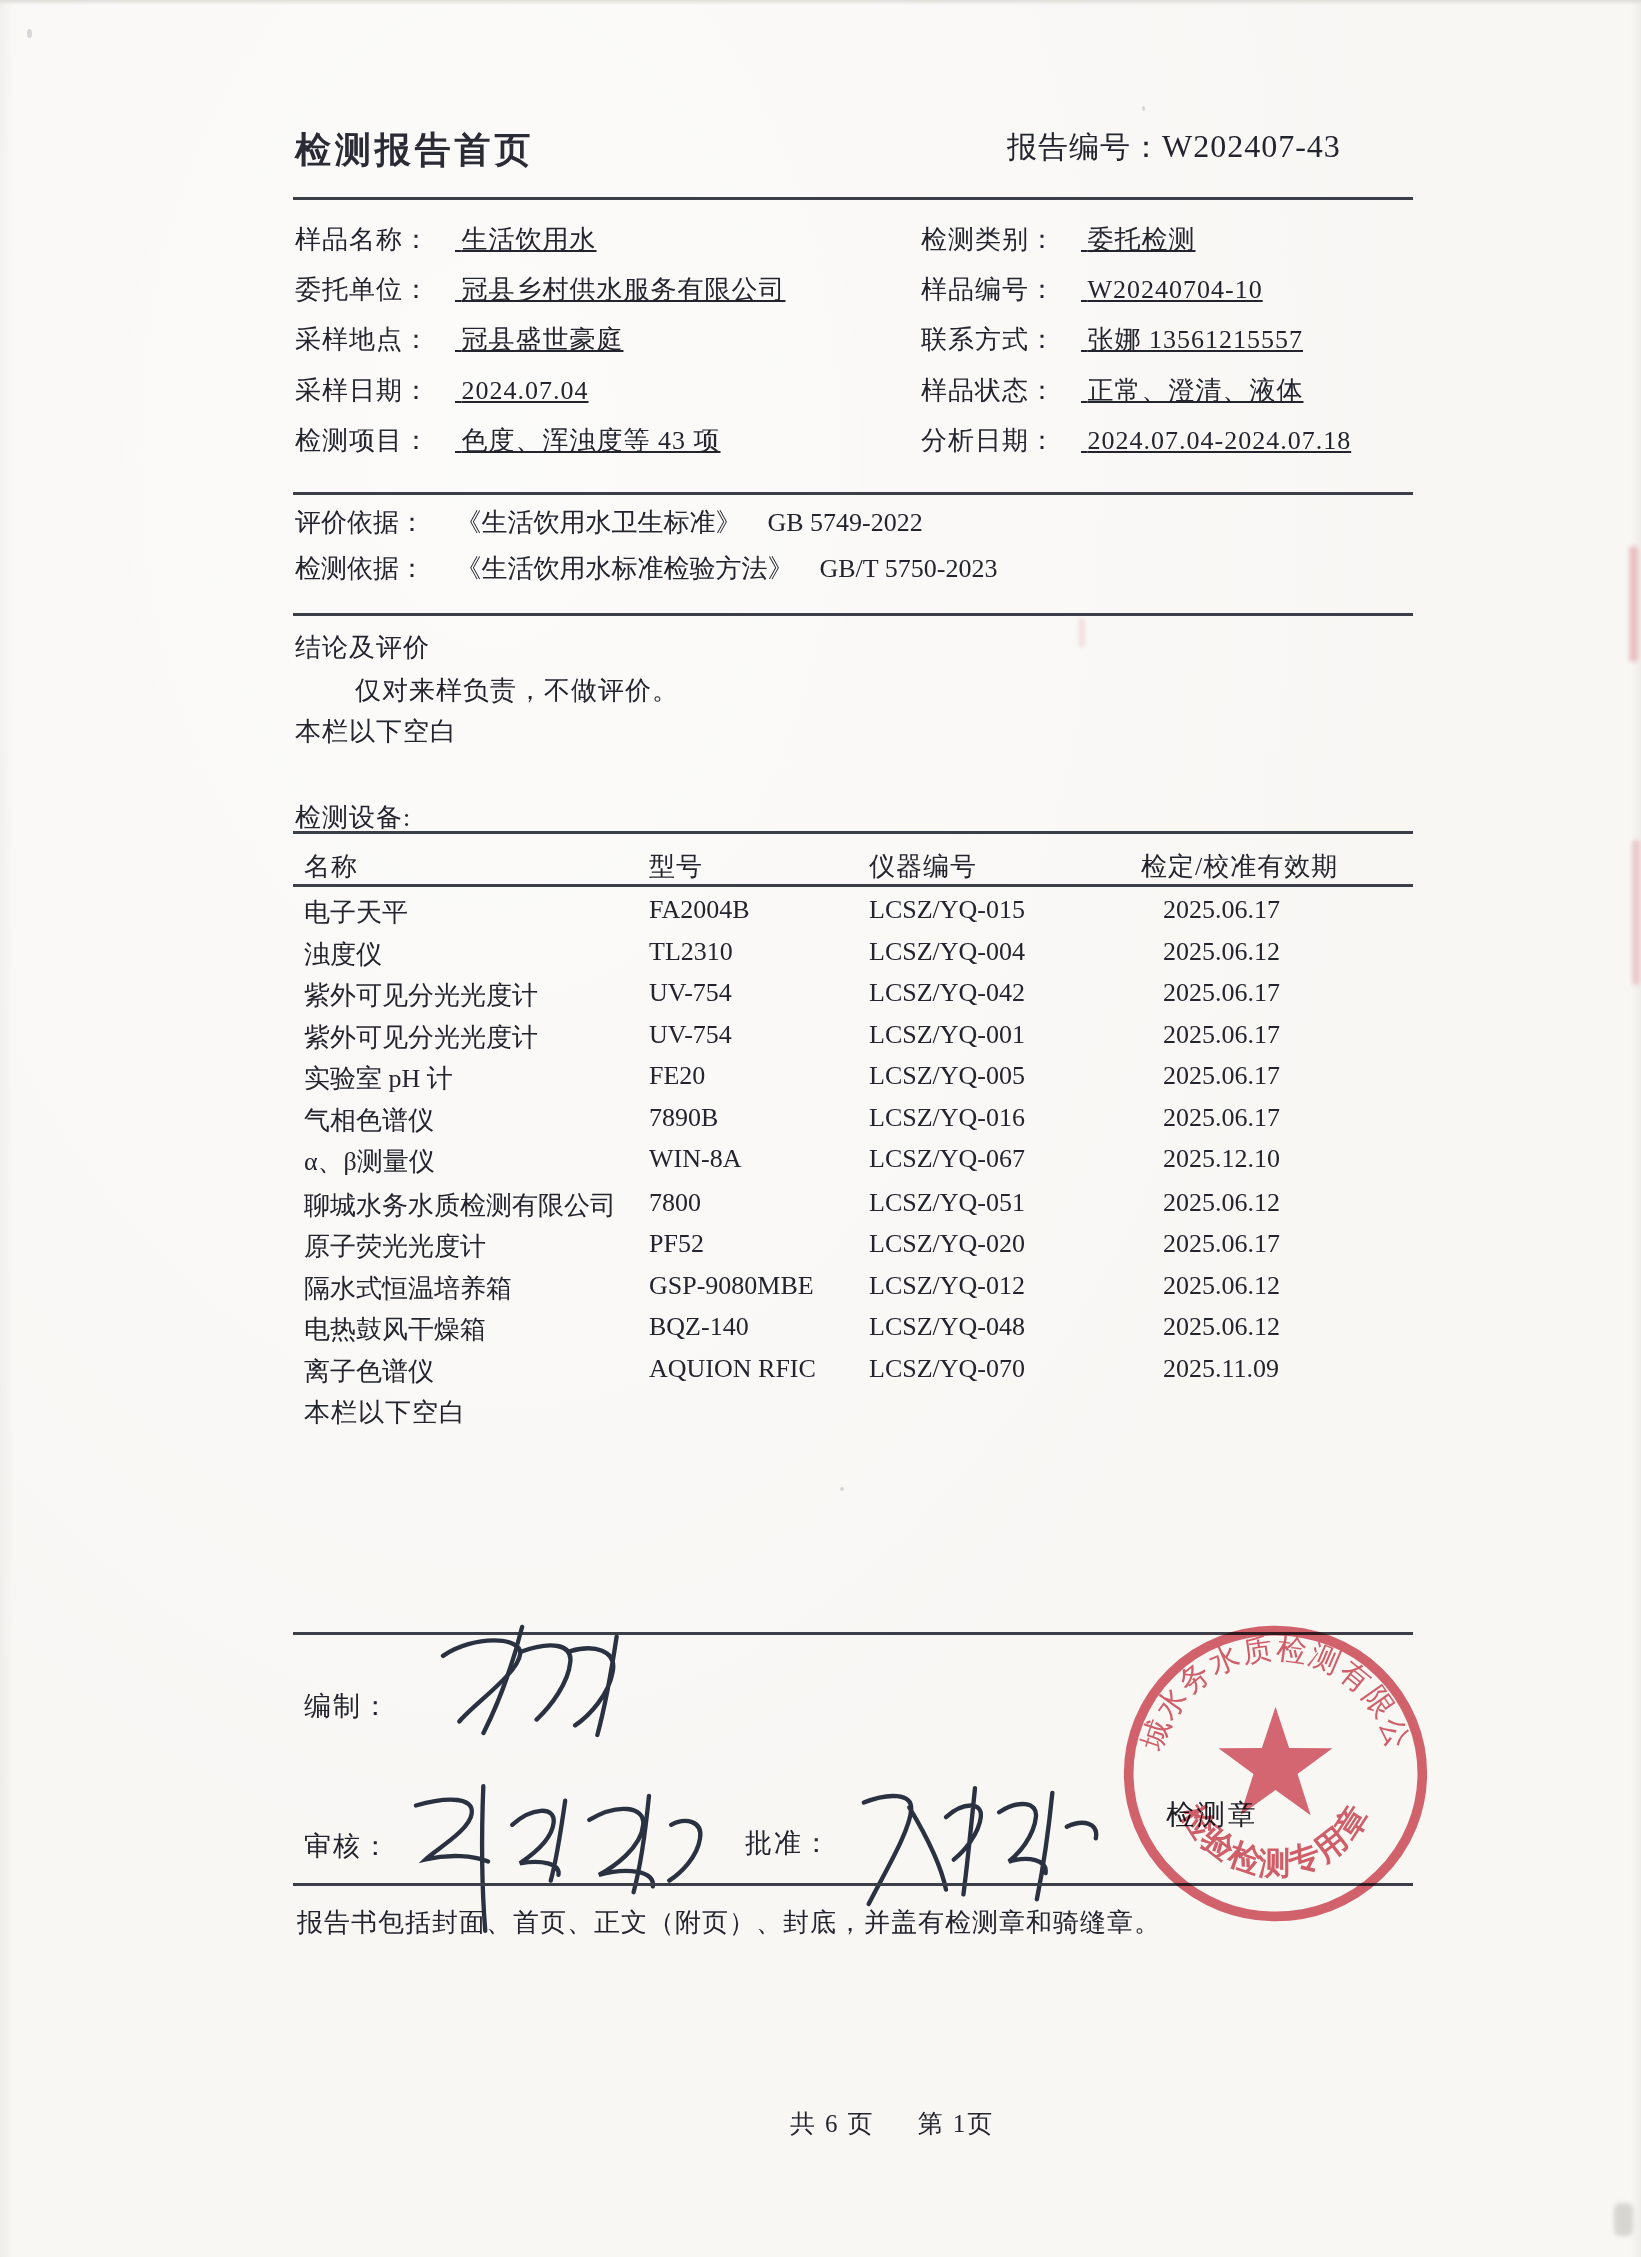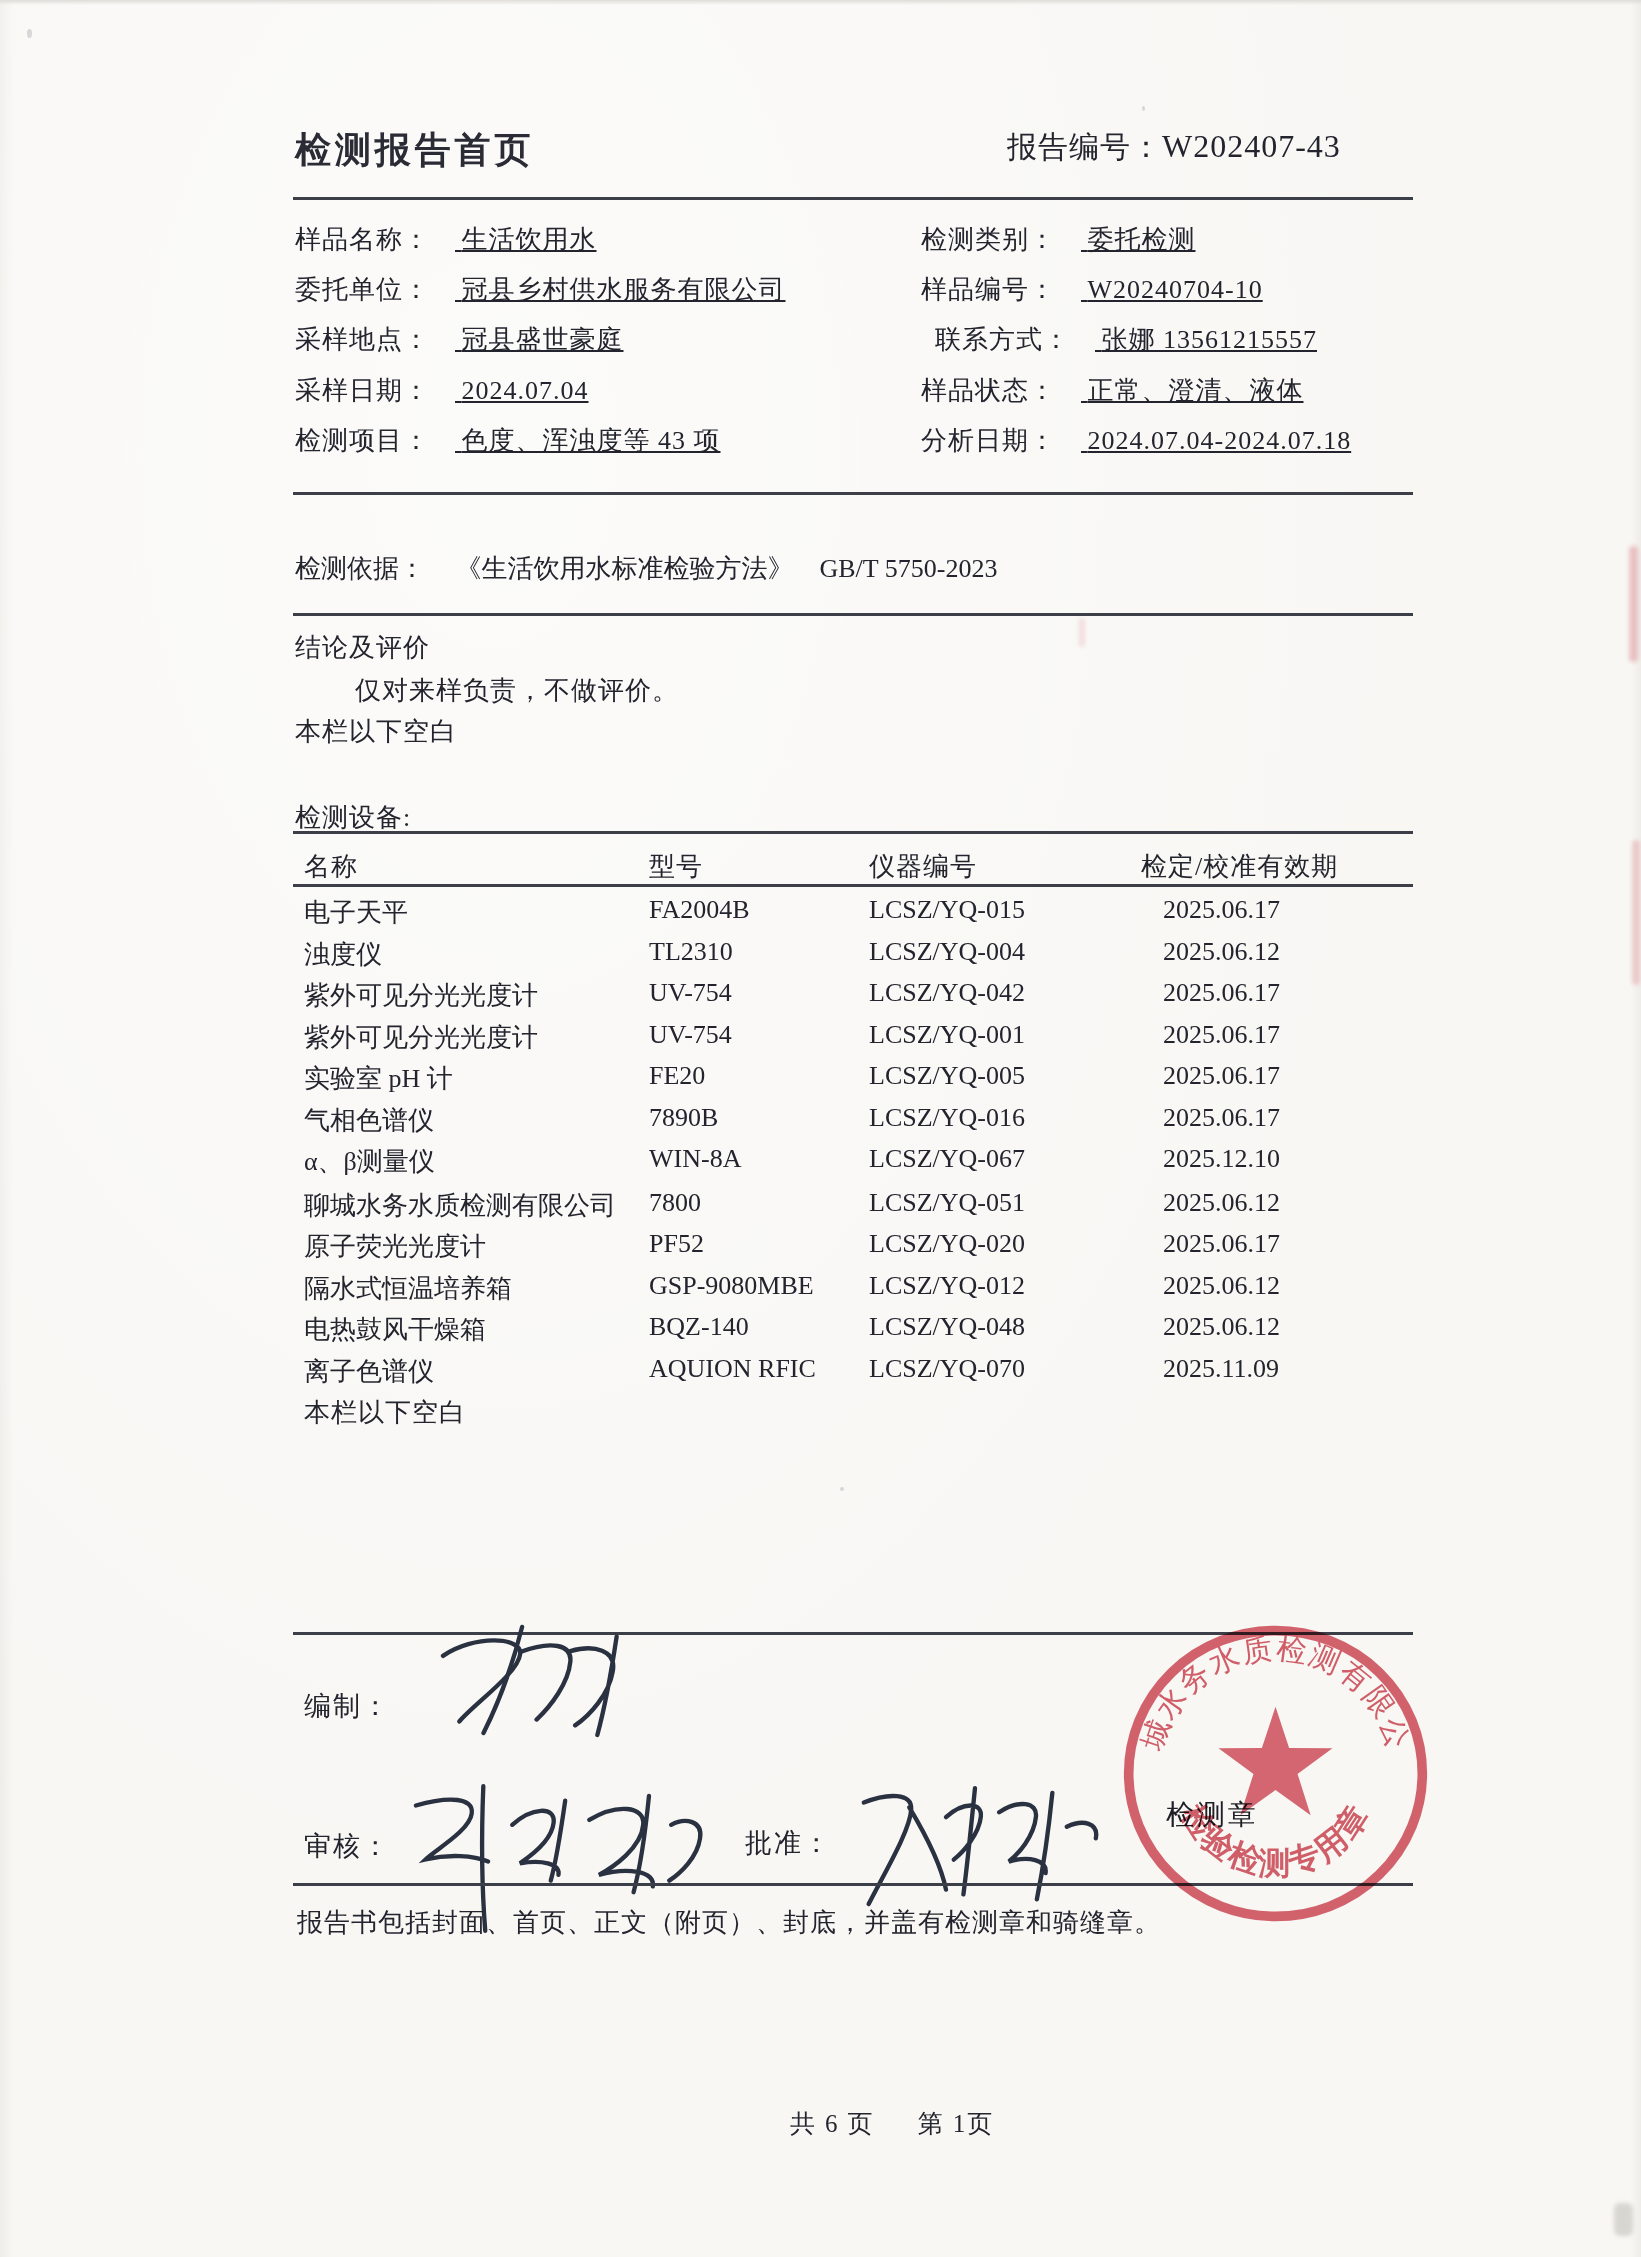--- a/index.html
+++ b/index.html
@@ -91,35 +91,39 @@
   </div>
 
   <div class="fieldrow" style="left:921px;top:222px;">
     <span class="lbl">检测类别：</span>
     <span class="val">委托检测</span>
   </div>
   <div class="fieldrow" style="left:921px;top:272px;">
     <span class="lbl">样品编号：</span>
     <span class="val">W20240704-10</span>
   </div>
-  <div class="fieldrow" style="left:921px;top:322px;margin-left:14px;">
+  <div class="fieldrow" style="left:921px;top:322px;">
     <span class="lbl">联系方式：</span>
     <span class="val">张娜 13561215557</span>
   </div>
   <div class="fieldrow" style="left:921px;top:373px;">
     <span class="lbl">样品状态：</span>
     <span class="val">正常、澄清、液体</span>
   </div>
   <div class="fieldrow" style="left:921px;top:423px;">
     <span class="lbl">分析日期：</span>
     <span class="val">2024.07.04-2024.07.18</span>
   </div>
 
   <div class="rule" style="top:492px;"></div>
 
+  <div class="basisrow" style="left:295px;top:505px;">
+    <span class="lbl">评价依据：</span>
+    <span class="val">《生活饮用水卫生标准》　GB 5749-2022</span>
+  </div>
   <div class="basisrow" style="left:295px;top:551px;">
     <span class="lbl">检测依据：</span>
     <span class="val">《生活饮用水标准检验方法》　GB/T 5750-2023</span>
   </div>
 
   <div class="rule" style="top:613px;"></div>
 
   <div class="abs h-sec" style="left:295px;top:630px;">结论及评价</div>
   <div class="abs h-sec" style="left:355px;top:673px;">仅对来样负责，不做评价。</div>
   <div class="abs h-sec" style="left:295px;top:714px;">本栏以下空白</div>

